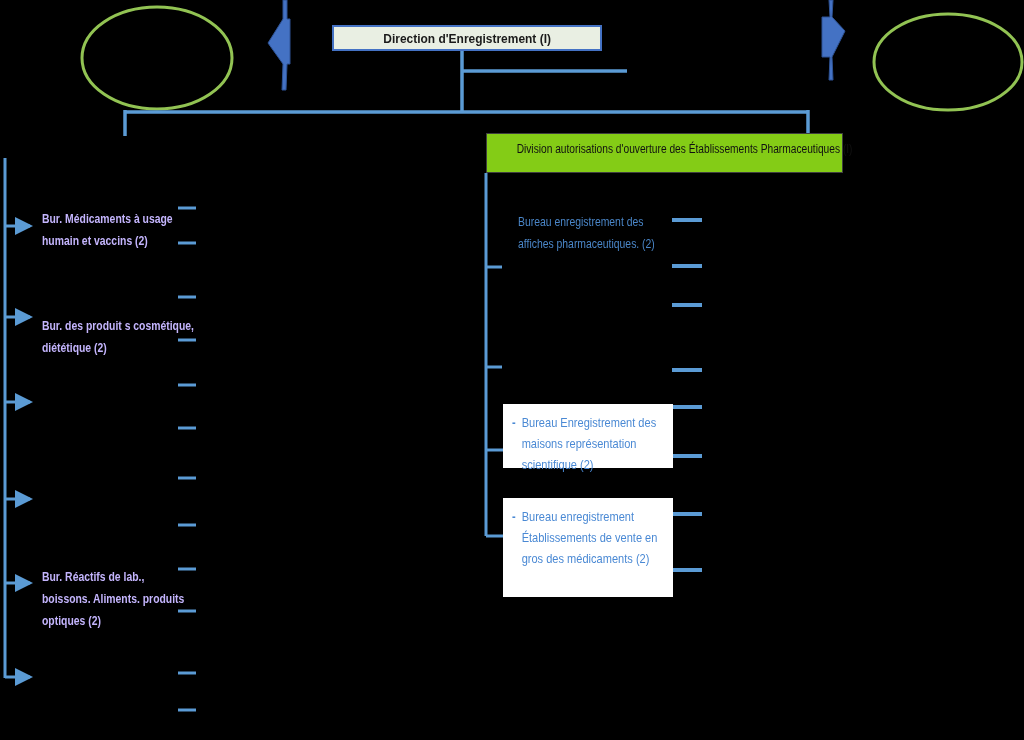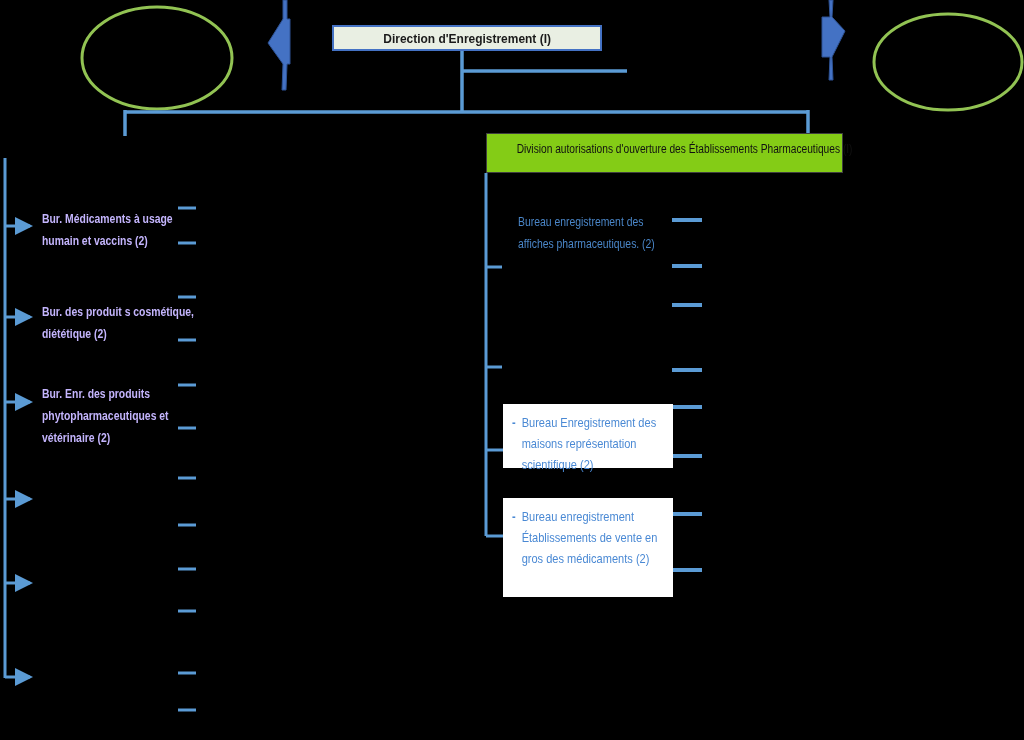--- a/index.html
+++ b/index.html
@@ -106,25 +106,25 @@
     <span class="cond">Direction d'Enregistrement (I)</span>
   </div>
 
   <div class="abs division-box">
     <span class="cond">Division autorisations d'ouverture des Établissements Pharmaceutiques (I)</span>
   </div>
 
   <div class="abs l-item" style="top:208px">
     <div class="cond80">Bur. Médicaments à usage humain et vaccins (2)</div>
   </div>
-  <div class="abs l-item" style="top:301px">
+  <div class="abs l-item" style="top:315px">
     <div class="cond80">Bur. des produit s cosmétique, diététique (2)</div>
   </div>
-  <div class="abs l-item" style="top:383px">
-    <div class="cond80">Bur. Enr.  des produits phytopharmaceutiques et vétérinaire (2)</div>
+  <div class="abs l-item" style="top:566px">
+    <div class="cond80">Bur. Réactifs de lab., boissons. Aliments. produits optiques (2)</div>
   </div>
 
   <div class="abs r-item" style="top:211px">
     <div class="cond80">Bureau enregistrement des affiches pharmaceutiques. (2)</div>
   </div>
 
   <div class="abs w-box" style="left:503px;top:404px;height:64px">
     <div class="row">
       <span class="dash">-</span>
       <span>Bureau Enregistrement des maisons représentation scientifique (2)</span>

